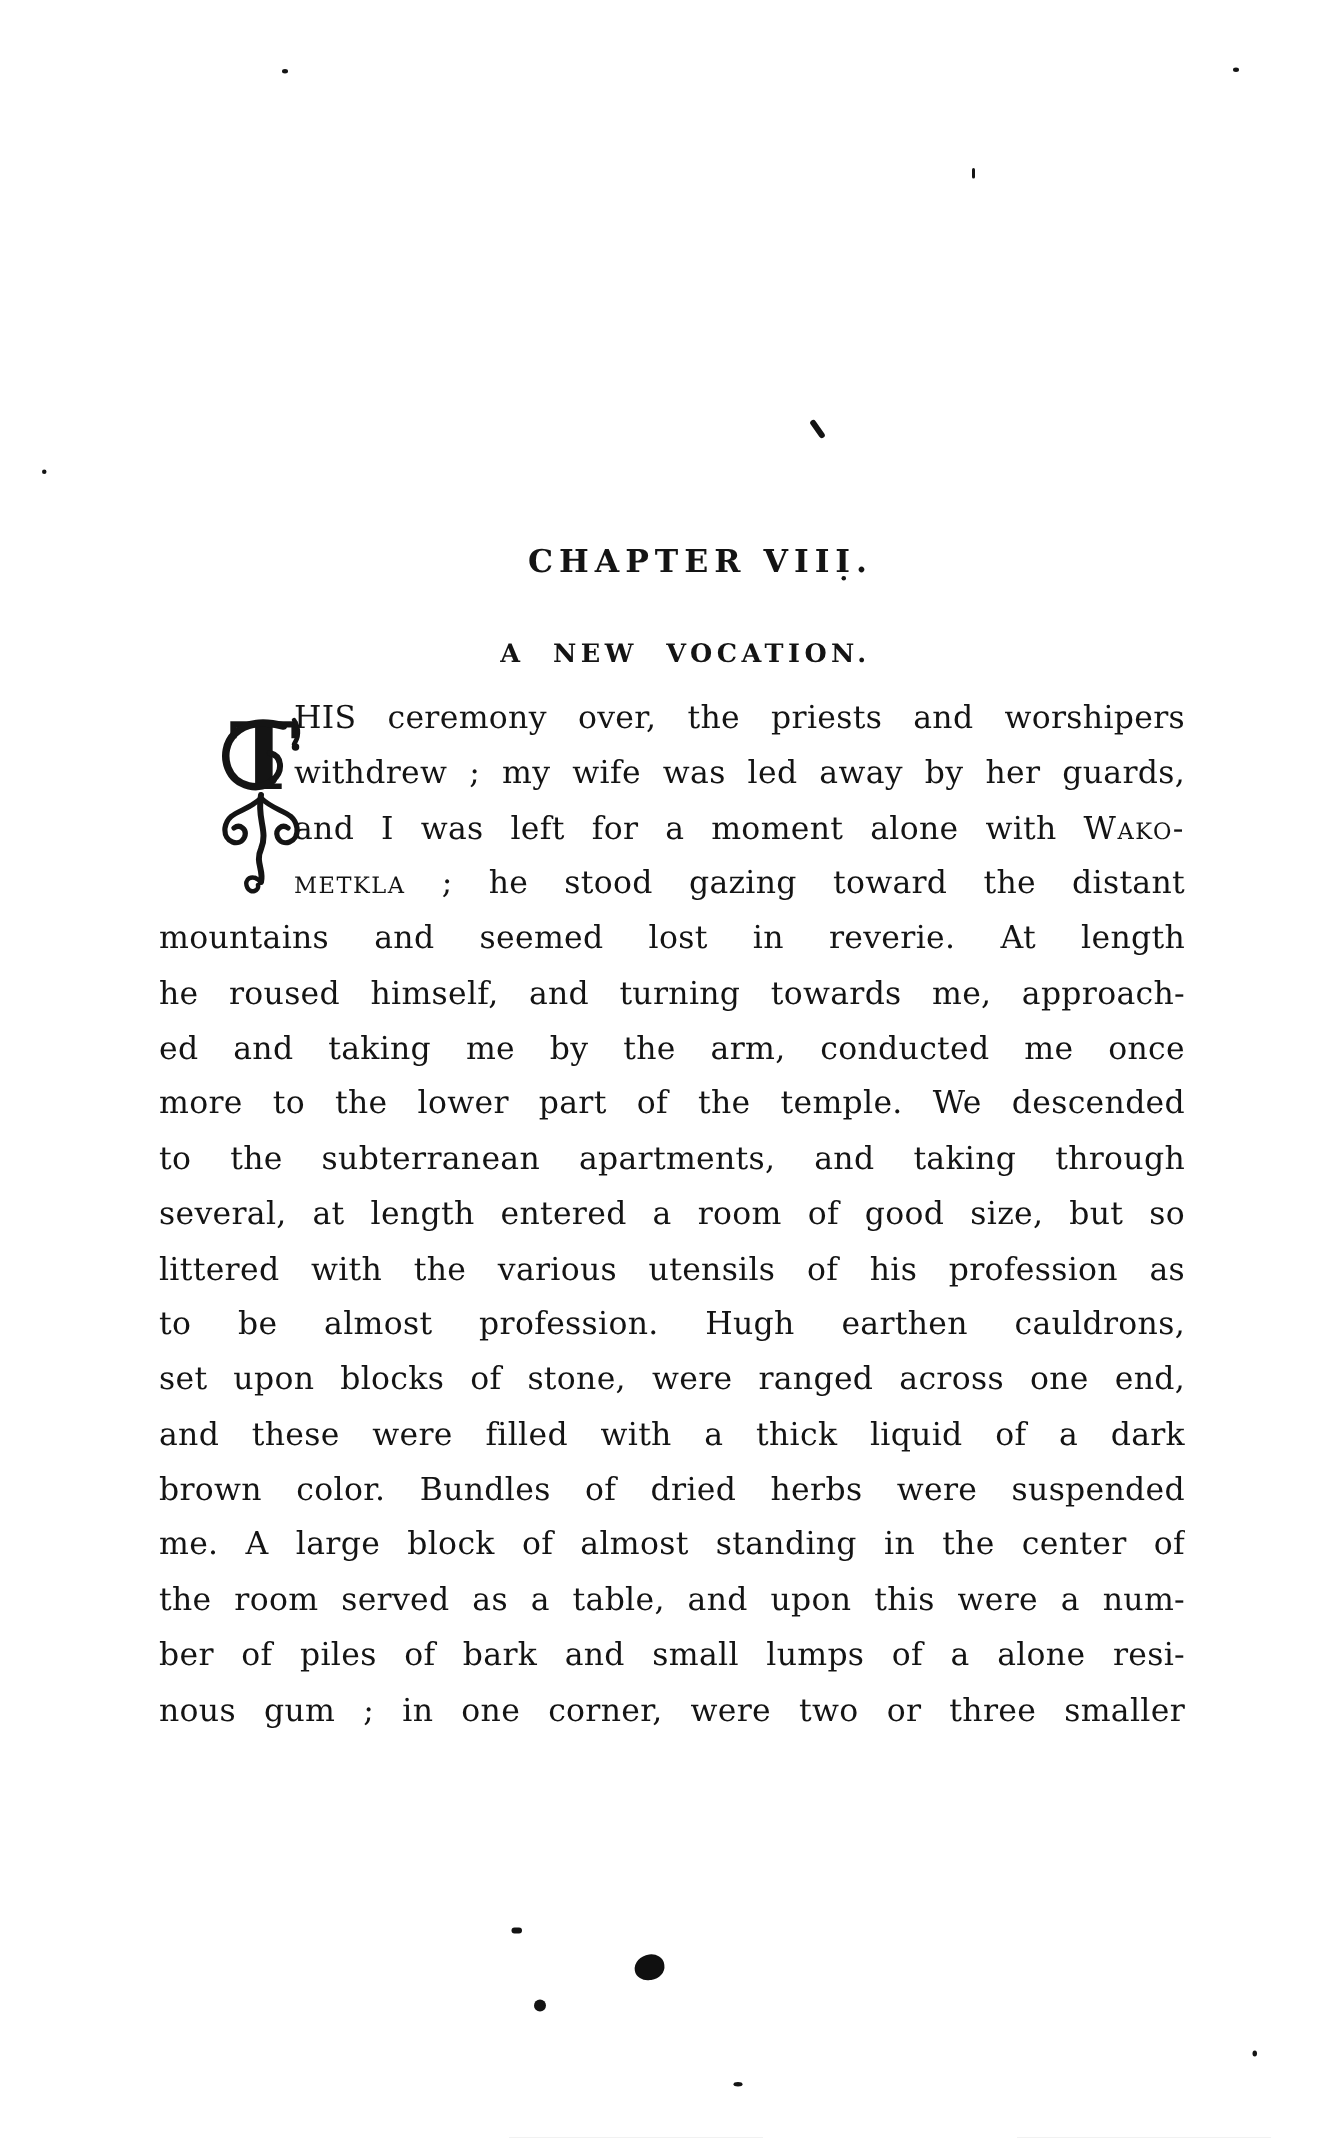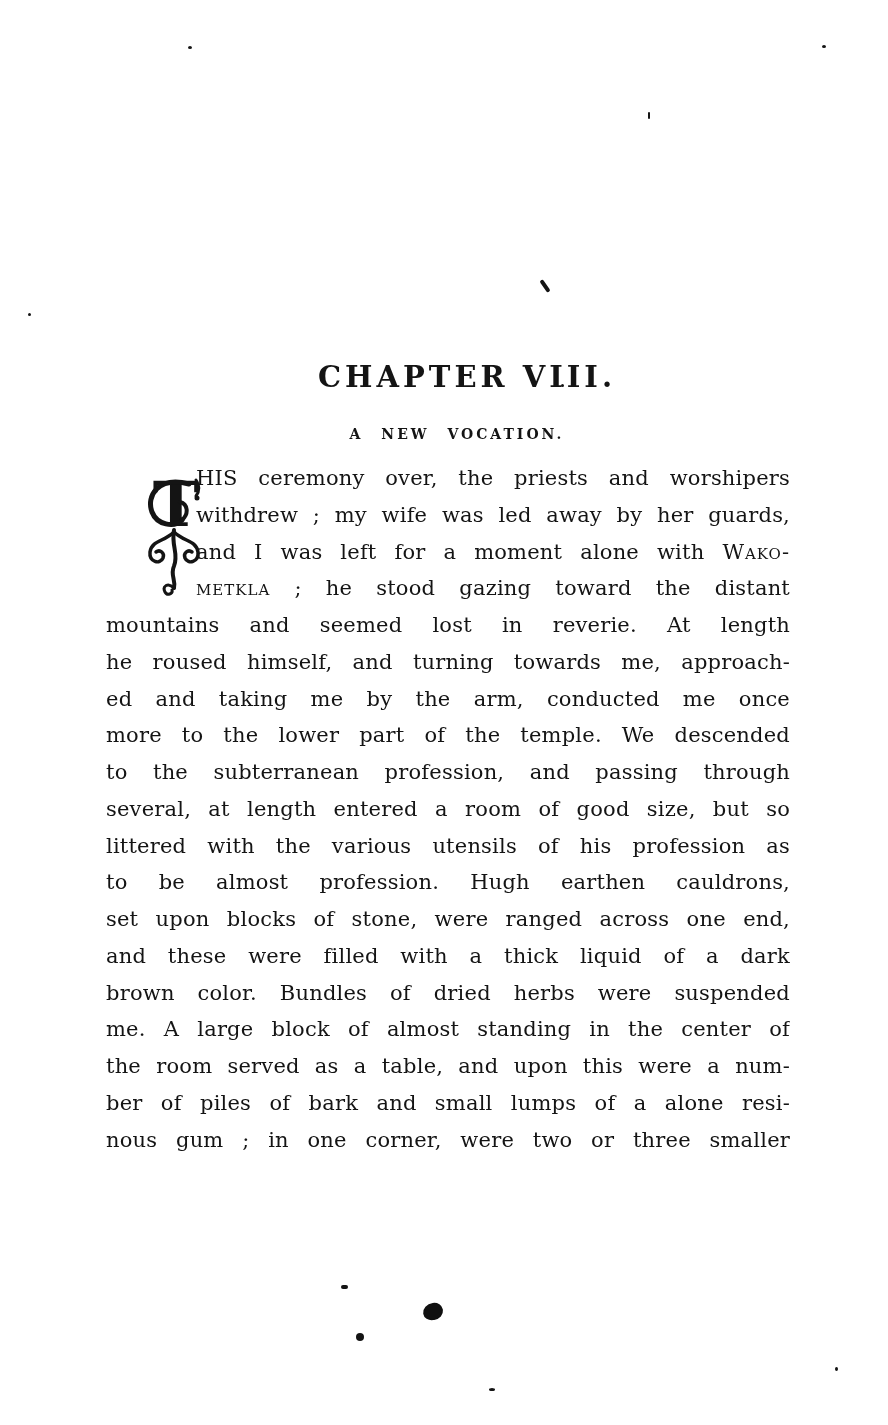--- a/index.html
+++ b/index.html
@@ -12,33 +12,33 @@
     font-family: "DejaVu Serif", serif;
     color: #141414;
     overflow: hidden;
   }
   .chapter-heading {
     position: absolute;
     top: 362px;
     left: 126px;
     width: 682px;
     text-align: center;
-    font-size: 29px;
+    font-size: 21px;
     font-weight: bold;
     letter-spacing: 4px;
     line-height: 1.1;
     white-space: nowrap;
   }
   .section-heading {
     position: absolute;
     top: 427px;
     left: 116px;
     width: 682px;
     text-align: center;
-    font-size: 14px;
+    font-size: 17px;
     font-weight: bold;
     letter-spacing: 3px;
     word-spacing: 10px;
     line-height: 1.1;
     white-space: nowrap;
   }
   .paragraph {
     position: absolute;
     top: 460px;
     left: 106px;
@@ -115,21 +115,21 @@
     </div>
 
   <div class="text-line indent"><span>HIS ceremony over, the priests and worshipers</span></div>
       <div class="text-line indent"><span>withdrew ; my wife was led away by her guards,</span></div>
       <div class="text-line indent"><span>and I was left for a moment alone with </span><span class="sc">Wako-</span></div>
       <div class="text-line indent"><span class="sc">metkla</span><span> ; he stood gazing toward the distant</span></div>
       <div class="text-line"><span>mountains and seemed lost in reverie. At length</span></div>
       <div class="text-line"><span>he roused himself, and turning towards me, approach-</span></div>
       <div class="text-line"><span>ed and taking me by the arm, conducted me once</span></div>
       <div class="text-line"><span>more to the lower part of the temple. We descended</span></div>
-      <div class="text-line"><span>to the subterranean profession, and passing through</span></div>
+      <div class="text-line"><span>to the subterranean apartments, and taking through</span></div>
       <div class="text-line"><span>several, at length entered a room of good size, but so</span></div>
       <div class="text-line"><span>littered with the various utensils of his profession as</span></div>
       <div class="text-line"><span>to be almost profession. Hugh earthen cauldrons,</span></div>
       <div class="text-line"><span>set upon blocks of stone, were ranged across one end,</span></div>
       <div class="text-line"><span>and these were filled with a thick liquid of a dark</span></div>
       <div class="text-line"><span>brown color. Bundles of dried herbs were suspended</span></div>
       <div class="text-line"><span>me. A large block of almost standing in the center of</span></div>
       <div class="text-line"><span>the room served as a table, and upon this were a num-</span></div>
       <div class="text-line"><span>ber of piles of bark and small lumps of a alone resi-</span></div>
       <div class="text-line"><span>nous gum ; in one corner, were two or three smaller</span></div>

